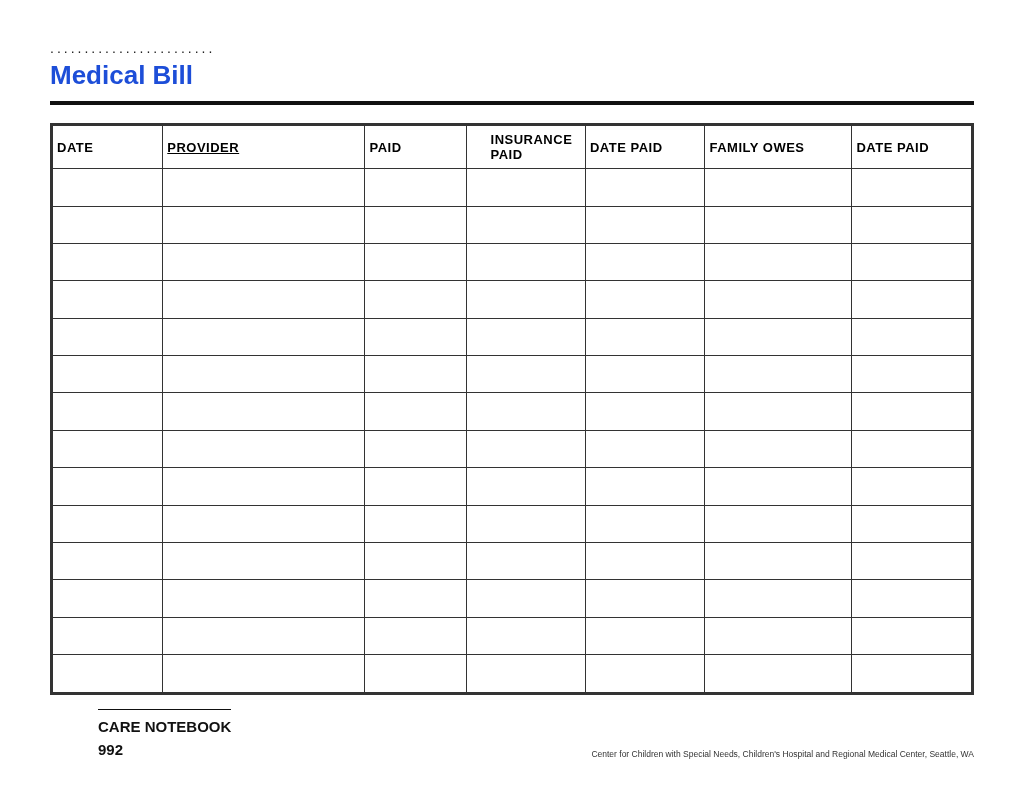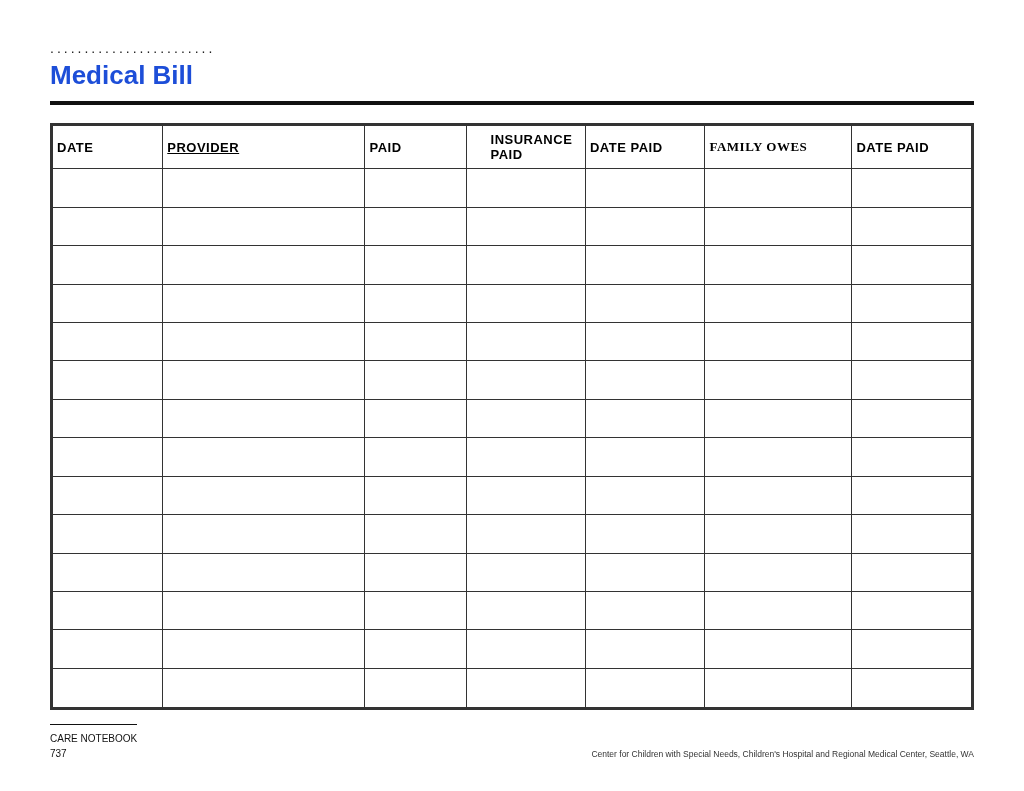--- a/index.html
+++ b/index.html
@@ -83,24 +83,25 @@
     }
 
     .footer {
       margin-top: 14px;
       display: flex;
       justify-content: space-between;
       align-items: flex-end;
     }
 
     .footer-left {
-      font-size: 10px;
-      font-weight: normal;
+      font-size: 15px;
+      font-weight: bold;
       color: #111;
       line-height: 1.5;
+      margin-left: 48px;
     }
 
     .footer-right {
       font-size: 8.5px;
       color: #333;
       text-align: center;
       line-height: 1.5;
     }
 
     .footer-divider {
@@ -123,21 +124,21 @@
 
   <div class="table-wrapper">
     <table>
       <thead>
         <tr>
           <th style="width:12%;">DATE</th>
           <th style="width:22%;text-decoration:underline;">PROVIDER</th>
           <th style="width:11%;">PAID</th>
           <th style="width:13%;padding-left:24px;">INSURANCE<br>PAID</th>
           <th style="width:13%;">DATE PAID</th>
-          <th style="width:16%;font-family:Liberation Serif, serif;">FAMILY OWES</th>
+          <th style="width:16%;">FAMILY OWES</th>
           <th style="width:13%;">DATE PAID</th>
         </tr>
       </thead>
       <tbody id="table-body">
       <tr>
             <td></td>
             <td></td>
             <td></td>
             <td></td>
             <td></td>
@@ -262,20 +263,20 @@
             <td></td>
           </tr>
         </tbody>
     </table>
   </div>
 
   <div class="footer">
     <div class="footer-left">
       <div class="footer-divider"></div>
       <div>CARE NOTEBOOK</div>
-      <div>737</div>
+      <div>992</div>
     </div>
     <div class="footer-right">
       <div>Center for Children with Special Needs, Children's Hospital and Regional Medical Center, Seattle, WA</div>
     </div>
   </div>
 
 </div>
 
 </body></html>

